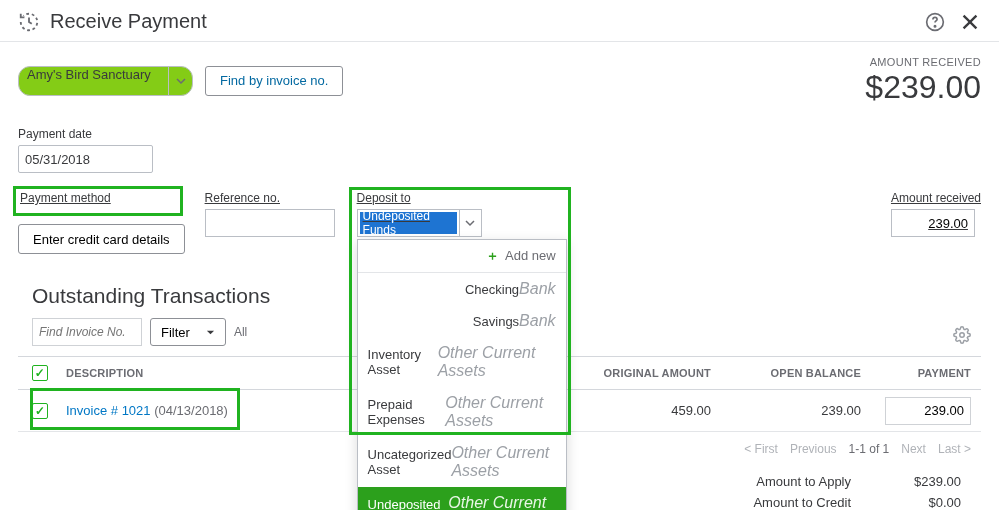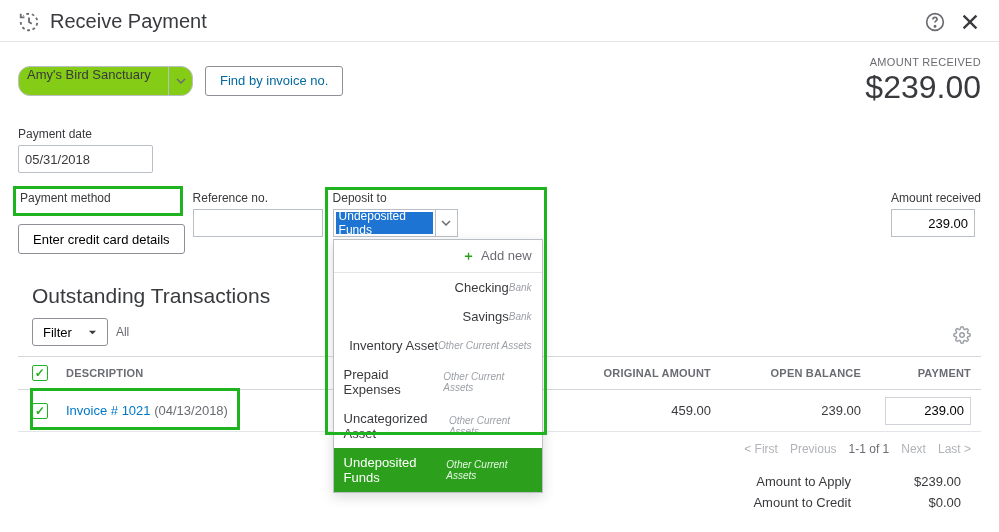--- a/index.html
+++ b/index.html
@@ -111,22 +111,23 @@
   }
 
   .row2 {
     margin-top: 22px;
   }
 
   .row3 {
     margin-top: 18px;
     display: flex;
     align-items: flex-start;
-    gap: 0;
+    gap: 12px;
     position: relative;
+    text-decoration: underline;
   }
   .fld-group { display: flex; flex-direction: column; }
   .highlight-group {
     border: 3px solid #20b320;
     padding: 2px 4px 4px 4px;
     margin: -5px -5px 0 -5px;
   }
   .method-select {
     display: flex;
     width: 150px;
@@ -312,21 +313,21 @@
     justify-content: flex-end;
   }
   .dropdown .addnew {
     border-bottom:1px solid #e3e5e8;
     color:#6b6c72;
   }
   .dropdown .addnew .plus {
     color:#2ca01c; font-weight:bold; margin-right:6px;
   }
   .dropdown .dd-right {
-    font-size:10px; color:#9ca0a6; font-style:italic;
+    font-size:16px; color:#9ca0a6; font-style:italic;
   }
   .dropdown .dd-item.selected {
     background:#2ca01c;
     color:#fff;
   }
   .dropdown .dd-item.selected .dd-right {
     color:#e8f6e6; font-style:italic;
   }
 
   .deposit-highlight {
@@ -451,20 +452,21 @@
 
     <div class="fld-group amt-recv-group">
       <span class="fld-label" style="text-align:right;">Amount received</span>
       <input class="amt-input" value="239.00" style="">
     </div>
   </div>
 
   <h2 class="section-h2">Outstanding Transactions</h2>
 
   <div class="filter-row">
+    <input class="find-input" placeholder="Find Invoice No." style="">
     <button class="filter-btn">
       <span>Filter</span>
       <svg width="9" height="9" viewBox="0 0 10 10">
           <path d="M1 3 L5 7 L9 3" fill="#393a3d"></path>
         </svg>
     </button>
     <span class="all-txt">All</span>
   </div>
 
   <div class="table">

